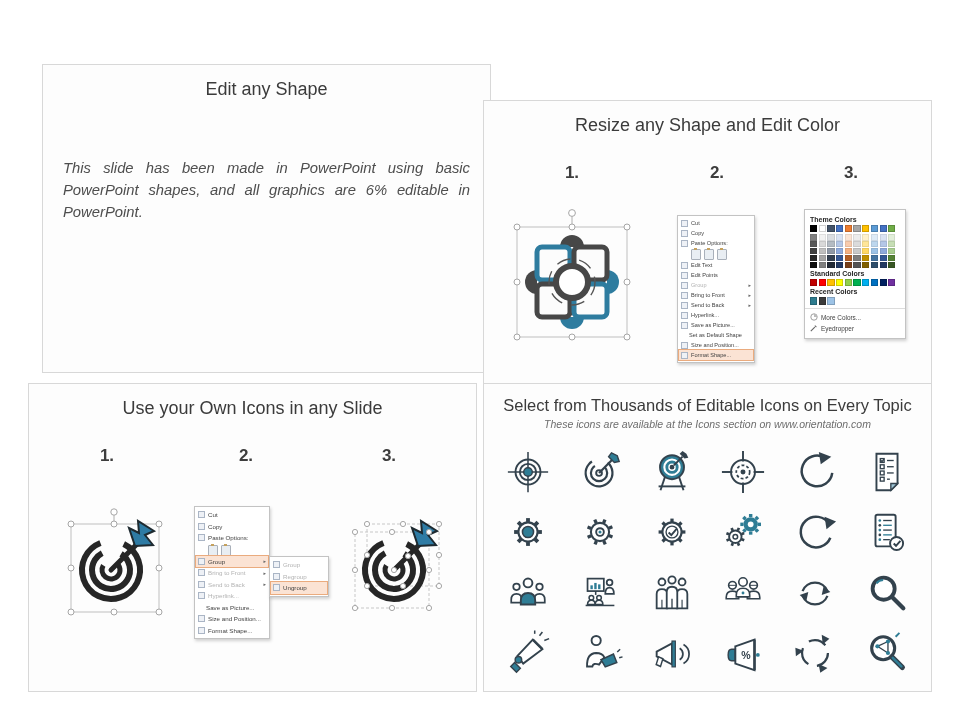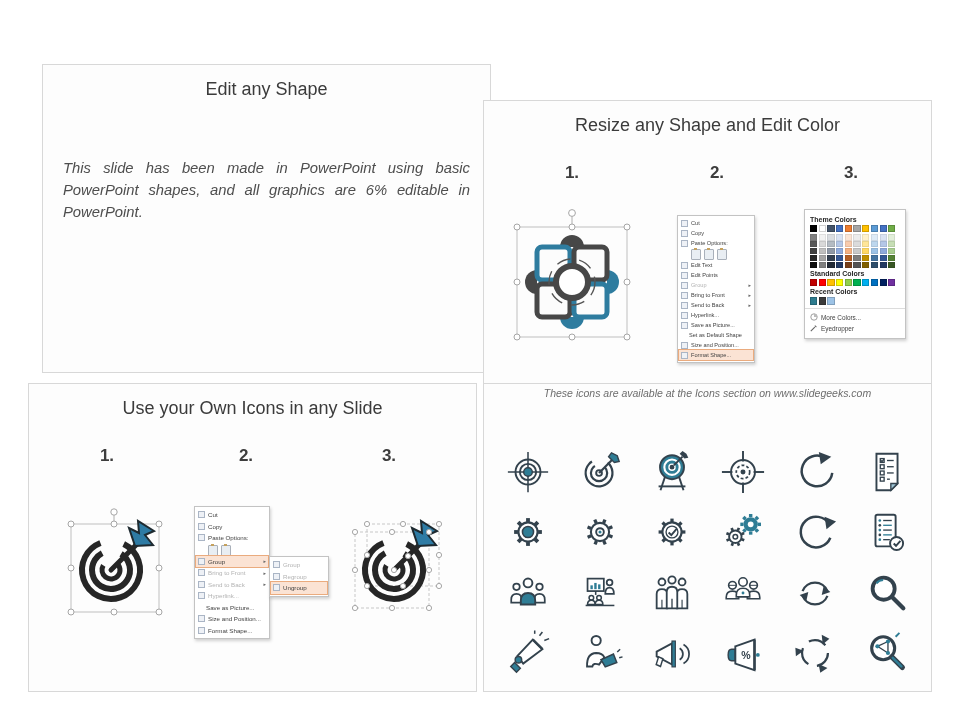--- a/index.html
+++ b/index.html
@@ -395,21 +395,22 @@
         <circle cx="26" cy="82" r="2.6"></circle>
           <circle cx="62" cy="82" r="2.6"></circle>
           <circle cx="98" cy="82" r="2.6"></circle>
         <circle cx="53" cy="66" r="2.6"></circle>
           <circle cx="67" cy="52" r="2.6"></circle>
       </g>
     </svg>
   </section>
 
   <section class="panel p4">
-    <p class="subtitle">These icons are available at the Icons section on www.slidegeeks.com</p>
+    <h2>Select from Thousands of Editable Icons on Every Topic</h2>
+    <p class="subtitle">These icons are available at the Icons section on www.orientation.com</p>
     <div id="iconGrid" class="icon-grid">
         <div class="icon-cell">
           <svg width="46" height="46" viewBox="0 0 48 48">
             <line x1="24" y1="3" x2="24" y2="45" stroke="#33424D" stroke-width="1.6"></line>
             <line x1="3" y1="24" x2="45" y2="24" stroke="#33424D" stroke-width="1.6"></line>
             <circle cx="24" cy="24" r="13" fill="none" stroke="#33424D" stroke-width="2"></circle>
             <circle cx="24" cy="24" r="8.5" fill="none" stroke="#33424D" stroke-width="2"></circle>
             <circle cx="24" cy="24" r="4.5" fill="#2F7D95" stroke="#33424D" stroke-width="1.5"></circle>
           </svg>
         </div>

